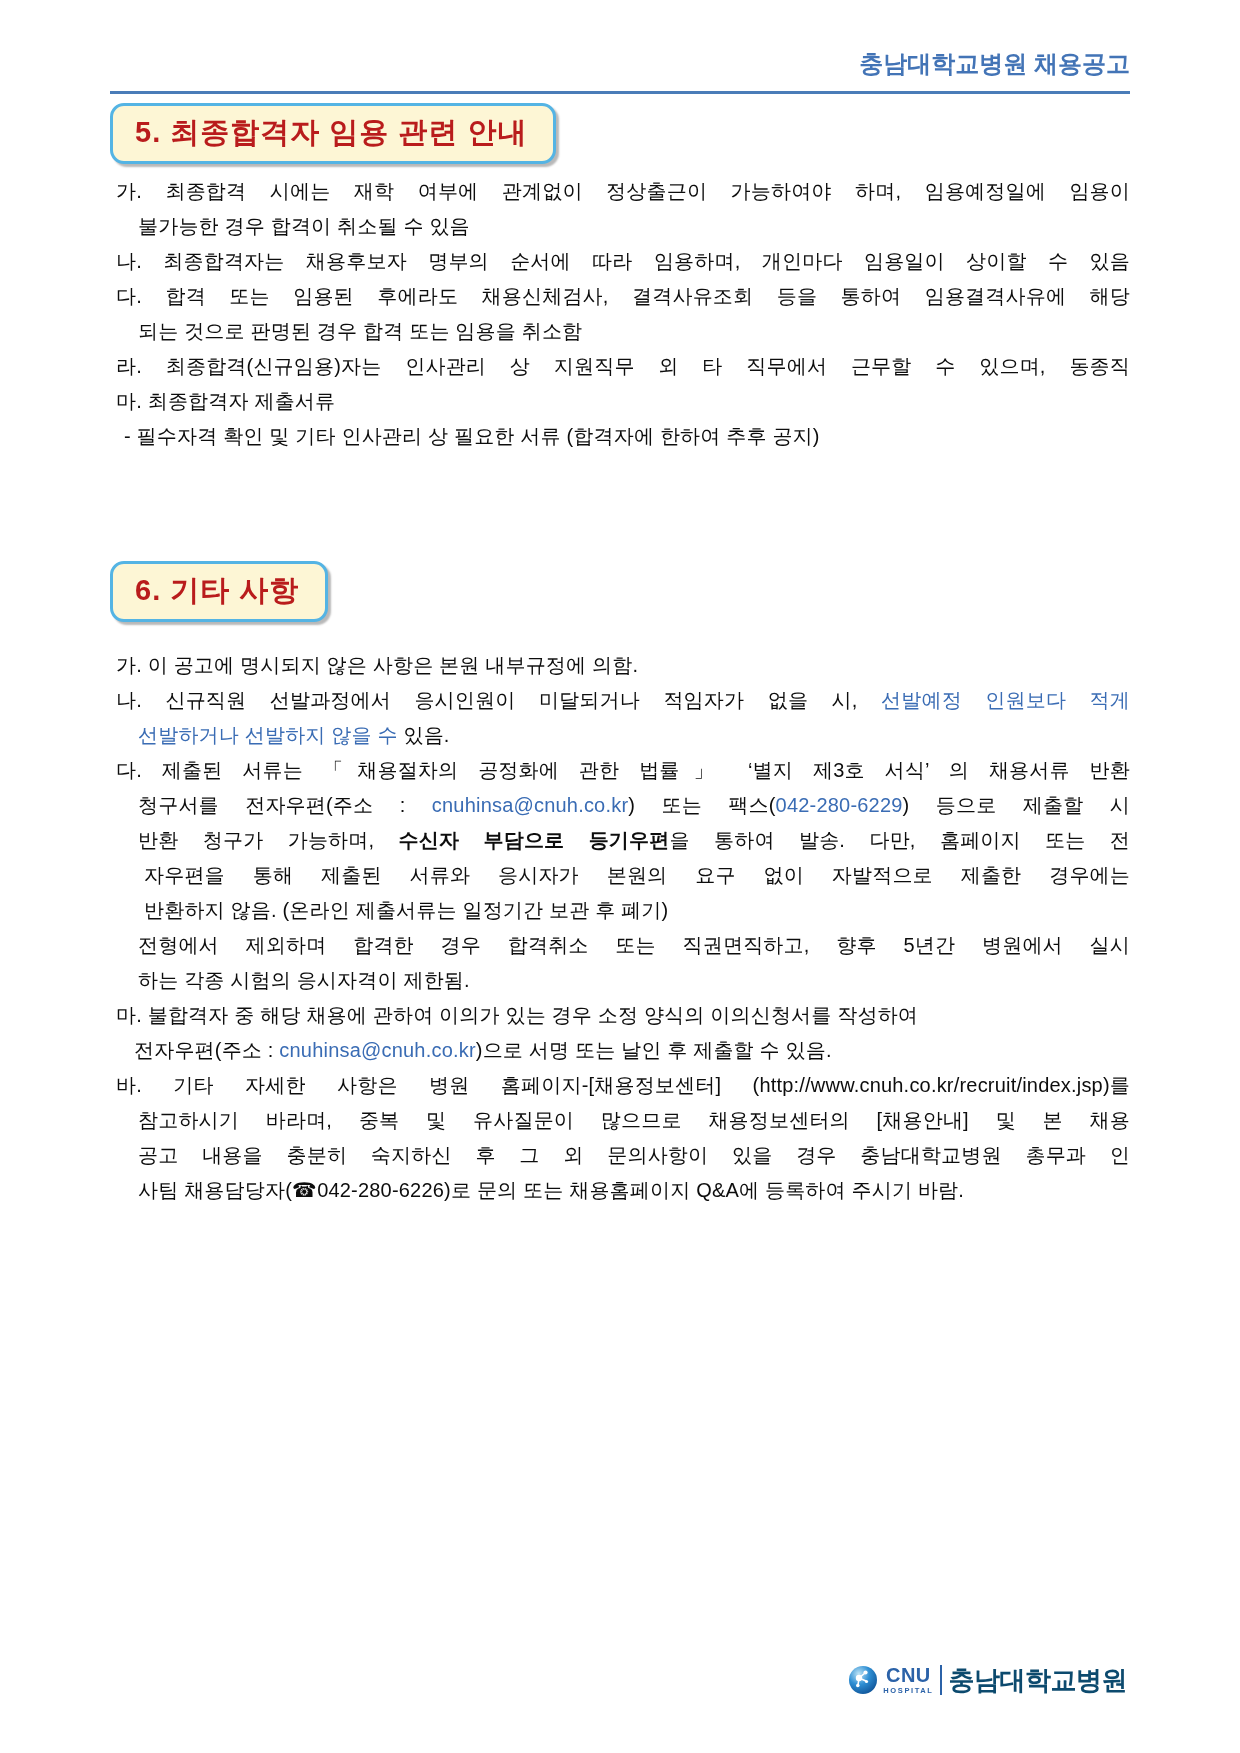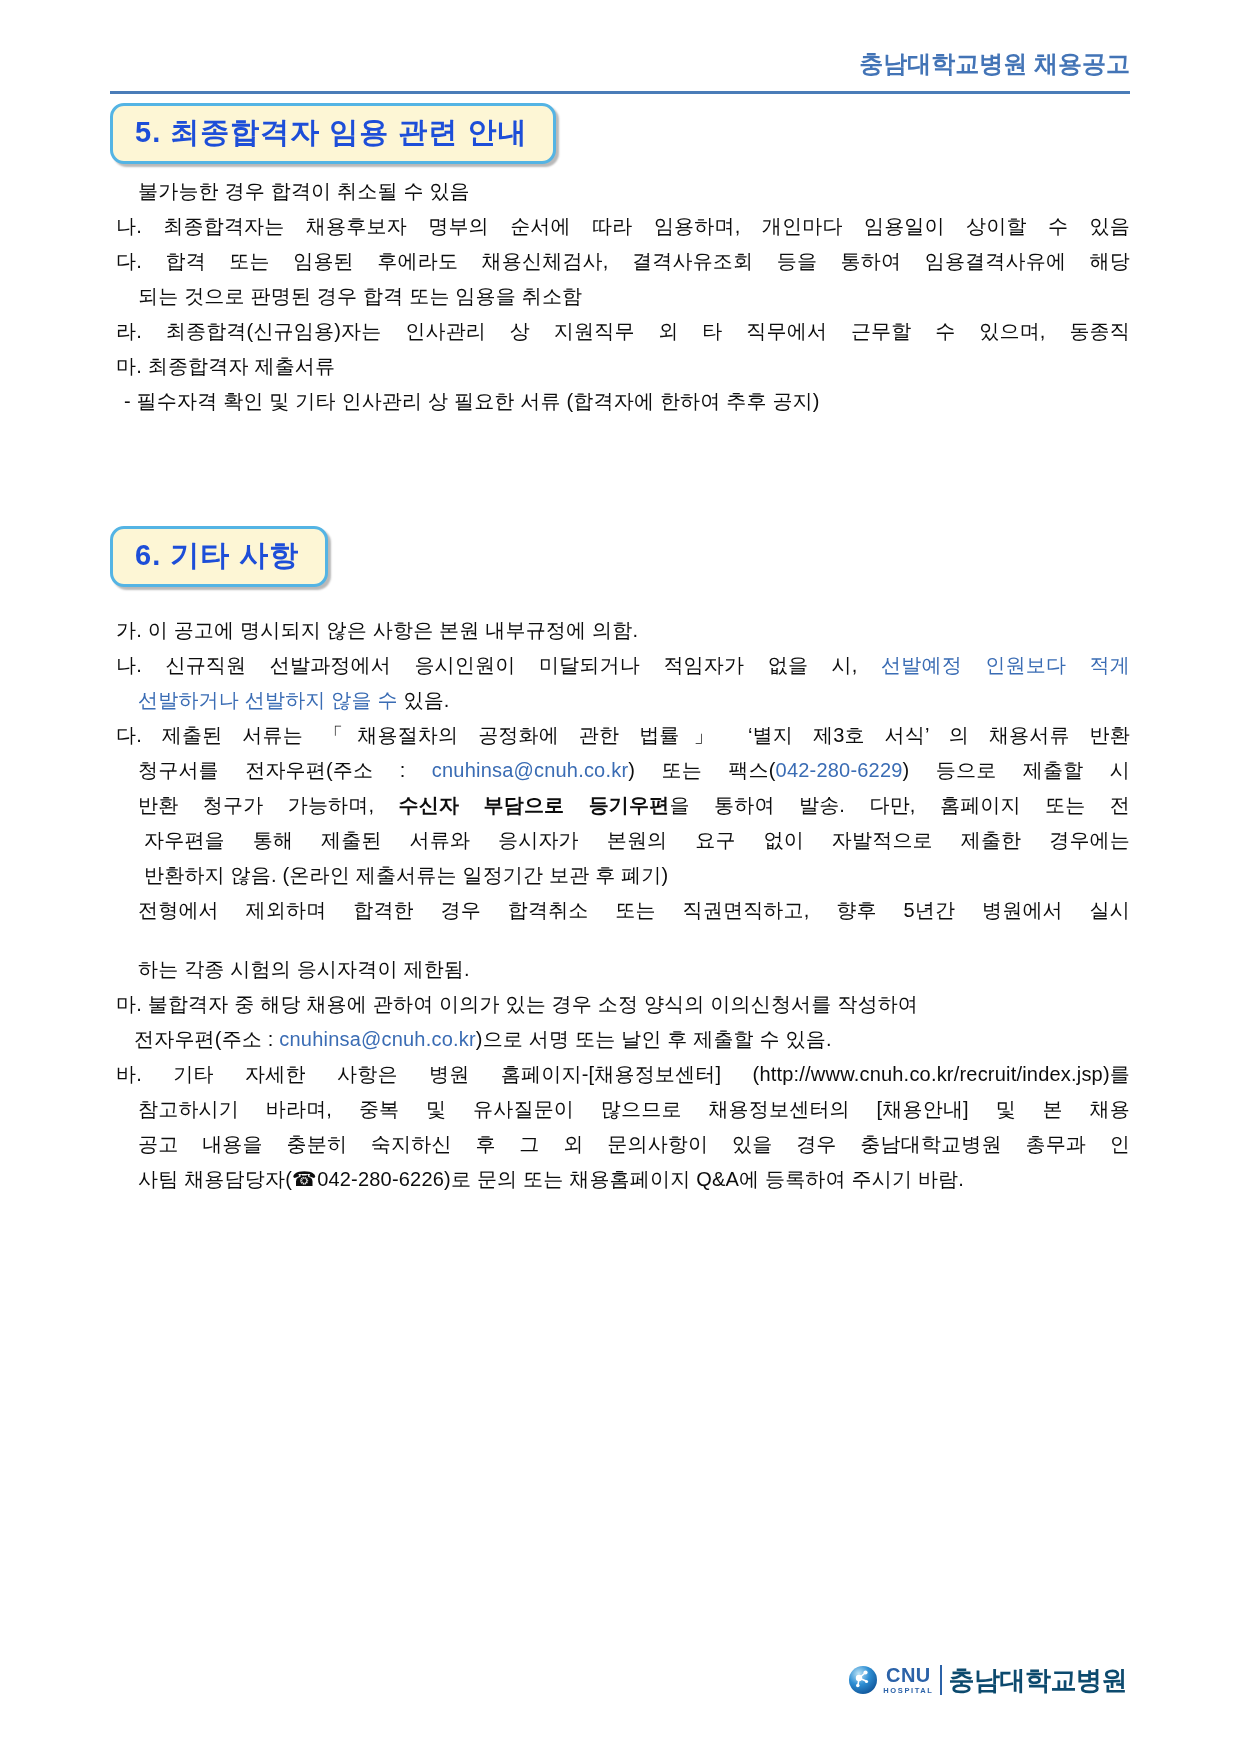--- a/index.html
+++ b/index.html
@@ -20,21 +20,21 @@
   }
   .header-rule{margin-top:11px;height:3px;background:#4a7cb8;}
   .section-title-box{
     display:inline-block;
     margin-top:9px;
     padding:7px 26px 8px 22px;
     background:#fdf6d5;
     border:3px solid #54b4e4;
     border-radius:14px;
     box-shadow:3px 3px 2px rgba(0,0,0,0.28);
-    font-size:29px;font-weight:bold;color:#1d4ed8;
+    font-size:29px;font-weight:bold;color:#b91c1c;
     letter-spacing:1px;
     white-space:nowrap;
   }
   .section-lines{margin-top:10px;}
   .section-6{margin-top:98px;}
   .section-6 .section-lines{margin-top:26px;}
   .line{
     line-height:35px;
     font-size:20px;
     color:#0d0d0d;
@@ -68,20 +68,21 @@
   <div class="content">
 
     <div class="doc-header">충남대학교병원 채용공고</div>
     <div class="header-rule"></div>
 
     <div class="section">
       <div class="section-title-box">
         <span>5. 최종합격자 임용 관련 안내</span>
       </div>
       <div class="section-lines">
+          <div class="line stretch" style="padding-left: 6px;"><span>가. 최종합격 시에는 재학 여부에 관계없이 정상출근이 가능하여야 하며, 임용예정일에 임용이</span></div>
           <div class="line" style="padding-left: 28px;"><span>불가능한 경우 합격이 취소될 수 있음</span></div>
           <div class="line stretch" style="padding-left: 6px;"><span>나. 최종합격자는 채용후보자 명부의 순서에 따라 임용하며, 개인마다 임용일이 상이할 수 있음</span></div>
           <div class="line stretch" style="padding-left: 6px;"><span>다. 합격 또는 임용된 후에라도 채용신체검사, 결격사유조회 등을 통하여 임용결격사유에 해당</span></div>
           <div class="line" style="padding-left: 28px;"><span>되는 것으로 판명된 경우 합격 또는 임용을 취소함</span></div>
           <div class="line stretch" style="padding-left: 6px;"><span>라. 최종합격(신규임용)자는 인사관리 상 지원직무 외 타 직무에서 근무할 수 있으며, 동종직</span></div>
           <div class="line" style="padding-left: 6px;"><span>마. 최종합격자 제출서류</span></div>
           <div class="line" style="padding-left: 14px;"><span>- 필수자격 확인 및 기타 인사관리 상 필요한 서류 (합격자에 한하여 추후 공지)</span></div>
         </div>
     </div>
 
@@ -92,21 +93,21 @@
       <div class="section-lines">
           <div class="line" style="padding-left: 6px;"><span>가. 이 공고에 명시되지 않은 사항은 본원 내부규정에 의함.</span></div>
           <div class="line stretch" style="padding-left: 6px;"><span>나. 신규직원 선발과정에서 응시인원이 미달되거나 적임자가 없을 시, </span><span class="blue">선발예정 인원보다 적게</span></div>
           <div class="line" style="padding-left: 28px;"><span class="blue">선발하거나 선발하지 않을 수</span><span> 있음.</span></div>
           <div class="line stretch" style="padding-left: 6px;"><span>다. 제출된 서류는 「채용절차의 공정화에 관한 법률」  ‘별지 제3호 서식’ 의 채용서류 반환</span></div>
           <div class="line stretch" style="padding-left: 28px;"><span>청구서를 전자우편(주소 : </span><span class="blue">cnuhinsa@cnuh.co.kr</span><span>) 또는 팩스(</span><span class="blue">042-280-6229</span><span>) 등으로 제출할 시</span></div>
           <div class="line stretch" style="padding-left: 28px;"><span>반환 청구가 가능하며, </span><span class="bold">수신자 부담으로 등기우편</span><span>을 통하여 발송. 다만, 홈페이지 또는 전</span></div>
           <div class="line stretch" style="padding-left: 34px;"><span>자우편을 통해 제출된 서류와 응시자가 본원의 요구 없이 자발적으로 제출한 경우에는</span></div>
           <div class="line" style="padding-left: 34px;"><span>반환하지 않음. (온라인 제출서류는 일정기간 보관 후 폐기)</span></div>
           <div class="line stretch" style="padding-left: 28px;"><span>전형에서 제외하며 합격한 경우 합격취소 또는 직권면직하고, 향후 5년간 병원에서 실시</span></div>
-          <div class="line" style="padding-left: 28px; margin-top: 24px;"><span>하는 각종 시험의 응시자격이 제한됨.</span></div>
+          <div class="line" style="padding-left: 28px;"><span>하는 각종 시험의 응시자격이 제한됨.</span></div>
           <div class="line" style="padding-left: 6px;"><span>마. 불합격자 중 해당 채용에 관하여 이의가 있는 경우 소정 양식의 이의신청서를 작성하여</span></div>
           <div class="line" style="padding-left: 24px;"><span>전자우편(주소 : </span><span class="blue">cnuhinsa@cnuh.co.kr</span><span>)으로 서명 또는 날인 후 제출할 수 있음.</span></div>
           <div class="line stretch" style="padding-left: 6px;"><span>바. 기타 자세한 사항은 병원 홈페이지-[채용정보센터] (</span><span>http://www.cnuh.co.kr/recruit/index.jsp</span><span>)를</span></div>
           <div class="line stretch" style="padding-left: 28px;"><span>참고하시기 바라며, 중복 및 유사질문이 많으므로 채용정보센터의 [채용안내] 및 본 채용</span></div>
           <div class="line stretch" style="padding-left: 28px;"><span>공고 내용을 충분히 숙지하신 후 그 외 문의사항이 있을 경우 충남대학교병원 총무과 인</span></div>
           <div class="line" style="padding-left: 28px;"><span>사팀 채용담당자(☎</span><span>042-280-6226</span><span>)로 문의 또는 채용홈페이지 Q&amp;A에 등록하여 주시기 바람.</span></div>
         </div>
     </div>
 
   </div>

